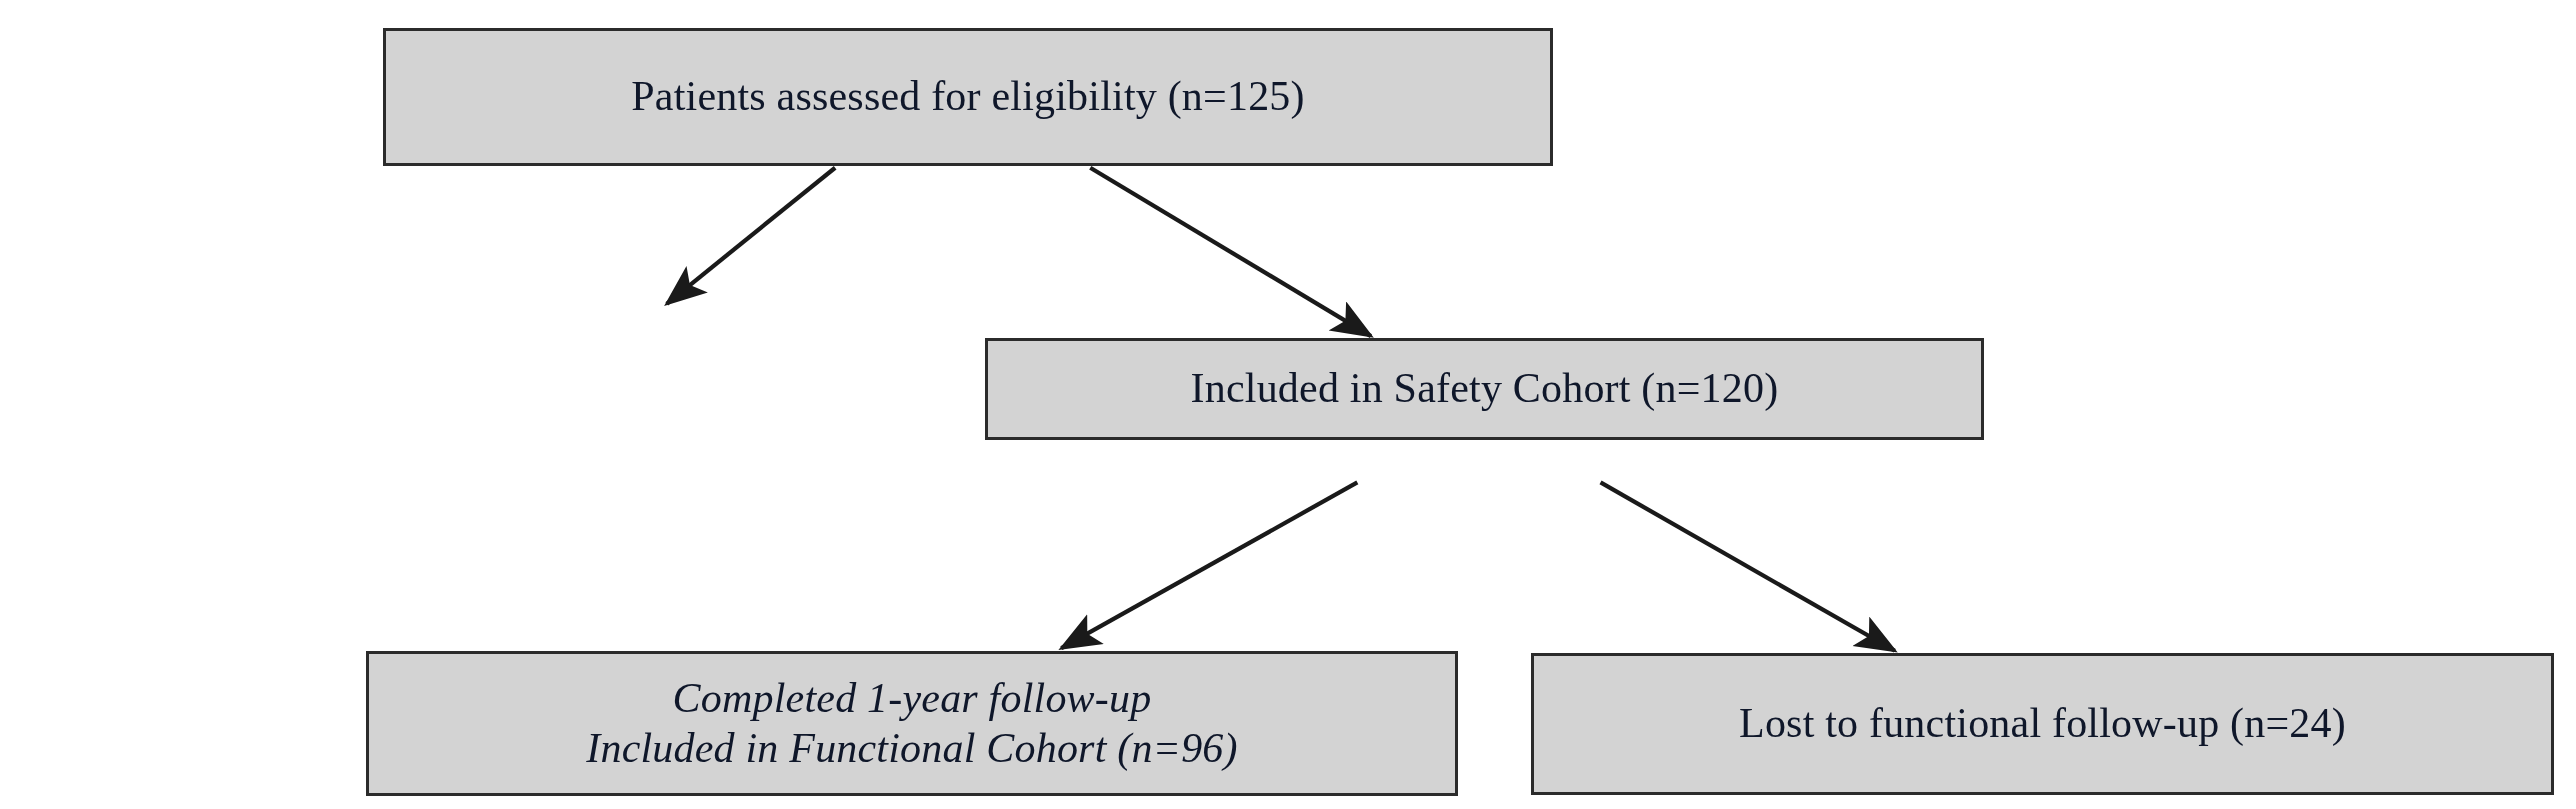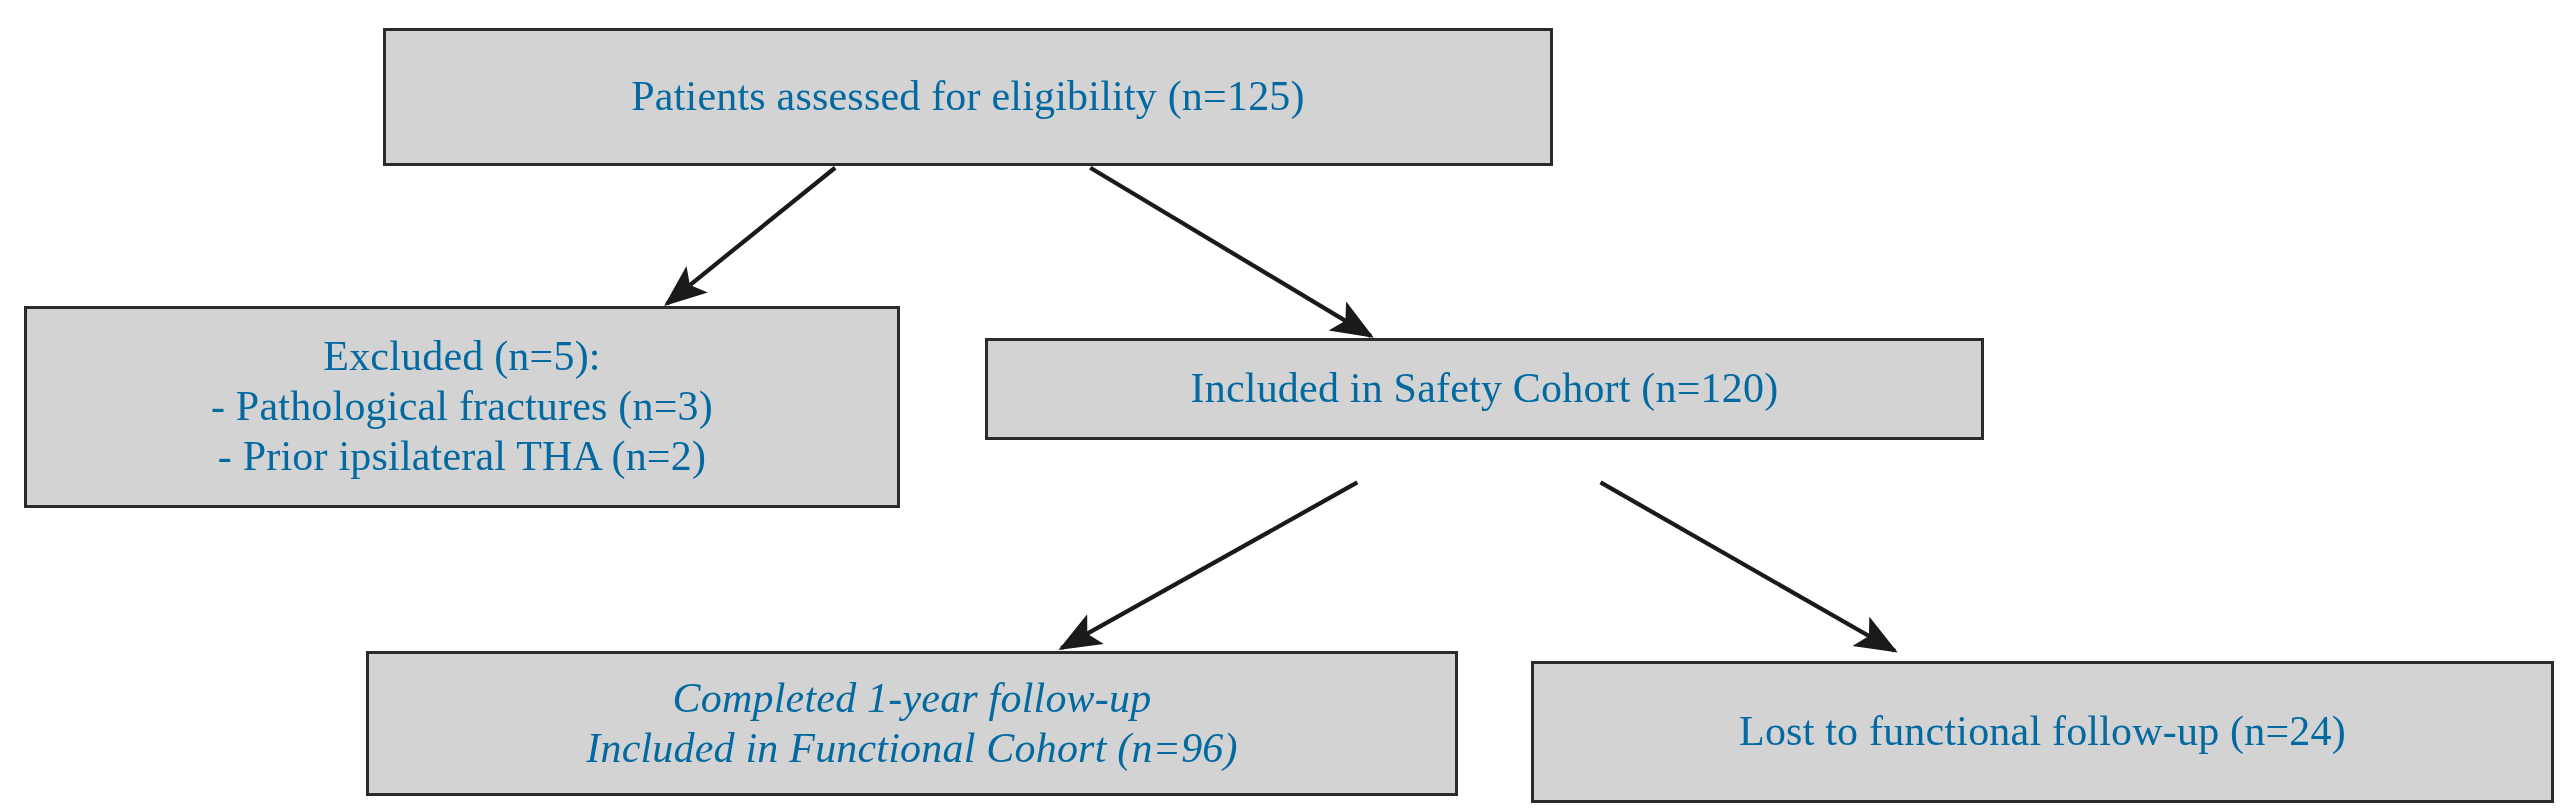--- a/index.html
+++ b/index.html
@@ -29,21 +29,21 @@
   }
   .node {
     position: absolute;
     box-sizing: border-box;
     background: #d3d3d3;
     border: 3.4px solid #2b2b2b;
     display: flex;
     align-items: center;
     justify-content: center;
     text-align: center;
-    color: #0369a1;
+    color: #0f172a;
     font-size: 42px;
     line-height: 1.19;
     letter-spacing: 0.2px;
     white-space: pre-line;
     padding: 0 8.5px;
   }
   .node-text {
     display: block;
     width: 100%;
     white-space: pre-line;
@@ -55,21 +55,21 @@
   #node-excluded {
     left: 24px;   top: 306px; width: 876px; height: 202px;
   }
   #node-safety {
     left: 985px; top: 338px; width: 999px; height: 102px;
   }
   #node-functional {
     left: 366px;  top: 651px; width: 1092px; height: 145px; font-style: italic;
   }
   #node-lost {
-    left: 1531px; top: 653px; width: 1023px; height: 142px; margin-top: 8px;
+    left: 1531px; top: 653px; width: 1023px; height: 142px;
   }
 </style>
 </head>
 <body>
 
 <div id="canvas">
 
   <svg id="edge-layer" viewBox="0 0 3029 952" width="2576" height="810" xmlns="http://www.w3.org/2000/svg">
     <defs>
       <marker id="arrowhead" markerWidth="11" markerHeight="11" refX="9.2" refY="4.0" orient="auto" markerUnits="strokeWidth">
@@ -82,25 +82,20 @@
       <line x1="1282" y1="197" x2="1612" y2="395"></line>
       <line x1="1596" y1="567" x2="1248" y2="762"></line>
       <line x1="1882" y1="567" x2="2228" y2="765"></line>
     </g>
   </svg>
 
   <div class="node" id="node-eligibility">
     <span class="node-text">Patients assessed for eligibility (n=125)</span>
   </div>
 
-  <div class="node" id="node-excluded">
-    <span class="node-text">Excluded (n=5):
-- Pathological fractures (n=3)
-- Prior ipsilateral THA (n=2)</span>
-  </div>
 
   <div class="node" id="node-safety">
     <span class="node-text">Included in Safety Cohort (n=120)</span>
   </div>
 
   <div class="node" id="node-functional">
     <span class="node-text">Completed 1-year follow-up
 Included in Functional Cohort (n=96)</span>
   </div>
 

